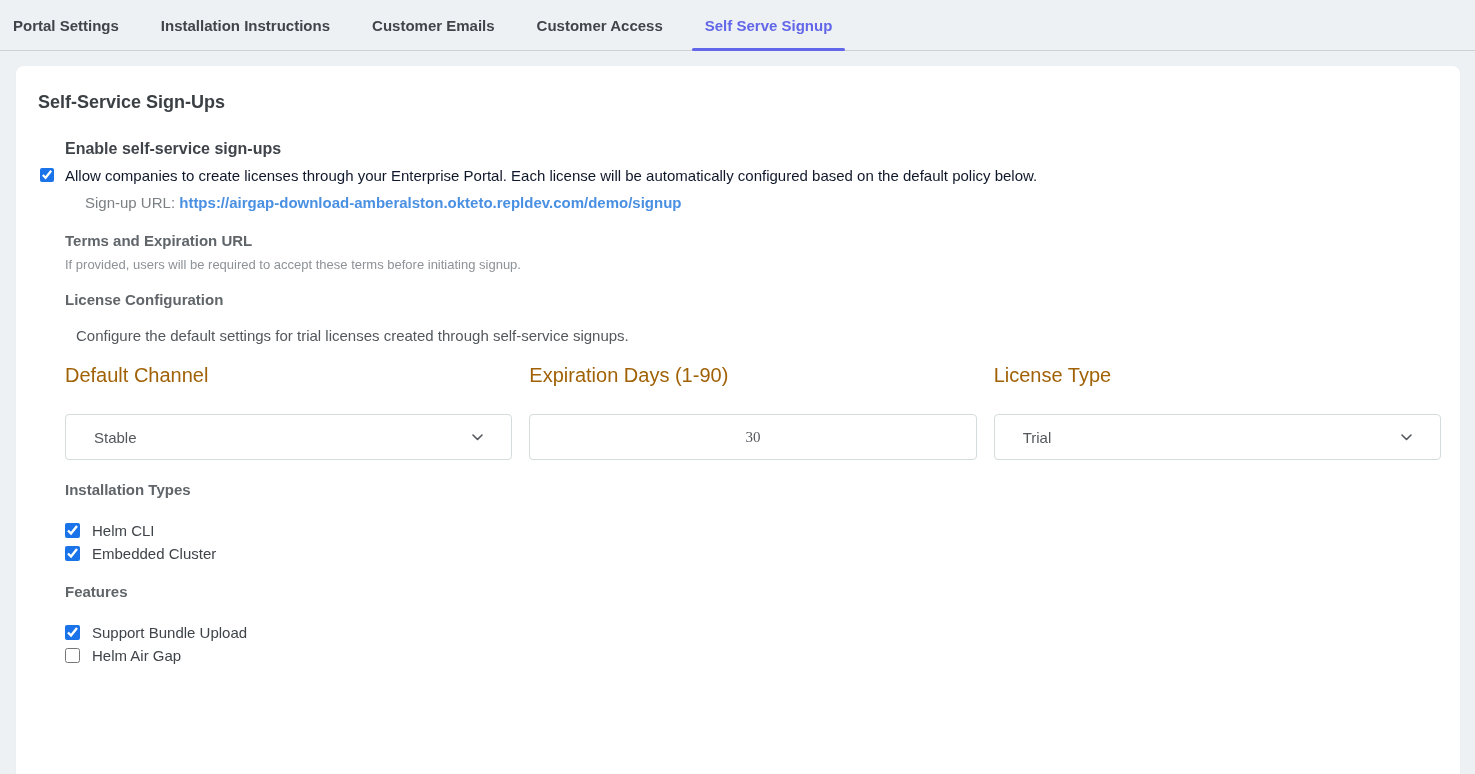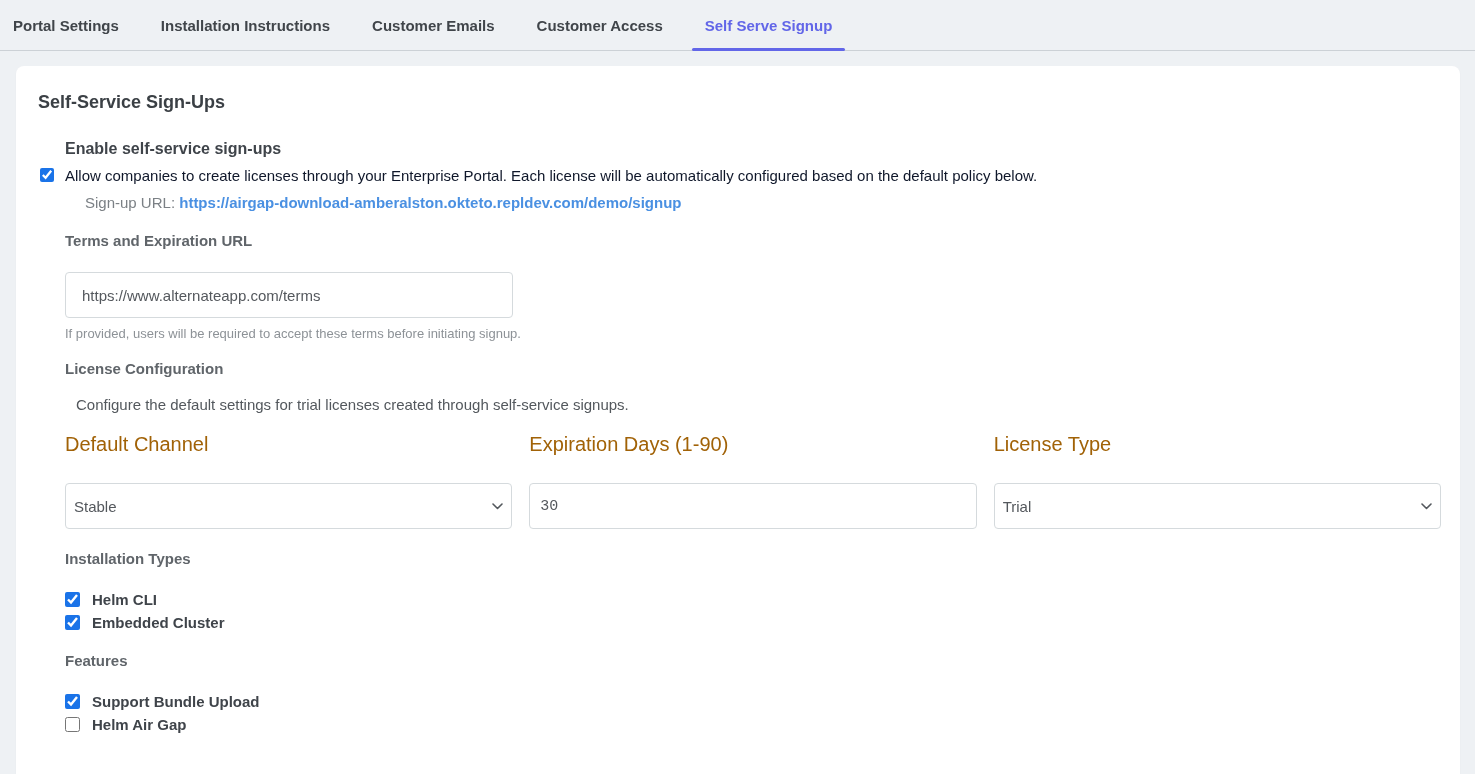--- a/index.html
+++ b/index.html
@@ -74,38 +74,38 @@
   .license-config-desc { margin-top:19px; font-size:15px; color:#53585d; line-height:18px;margin-left:11px; }
 
   .fields-grid {
     margin-top:22px; width:1376px;
     display:grid; grid-template-columns:repeat(3,1fr); gap:17px;
   }
   .field-label { font-size:20px; color:#a16207; line-height:17px; margin-bottom:30px; }
   .control {
     height:46px; border:1px solid #d5dadd; border-radius:4px; background:#fff;
     display:flex; align-items:center; justify-content:space-between;
-    padding:0 8px; font-size:15px; color:#54585d; cursor:pointer;
+    padding:0 28px; font-size:15px; color:#54585d; cursor:pointer;
   }
   .control input {
     border:none; outline:none; width:100%; height:100%;
-    font-family:Liberation Mono, monospace; font-size:15px; color:#54585d;
+    font-family:Liberation Serif, serif; font-size:15px; color:#54585d;text-align:center;
   }
   .chevron { flex:0 0 auto; margin-left:8px; display:flex; }
 
   .group-label { margin-top:21px; }
   .check-row {
     display:flex; align-items:center; gap:12px;
     margin-top:24px; line-height:17px;
   }
   .check-row + .check-row { margin-top:6px; }
   .check-row input[type=checkbox] {
     width:15px; height:15px; accent-color:#1a73e8; margin:0; cursor:pointer; flex:0 0 auto;
   }
-  .check-label { font-size:15px; color:#3f444a; cursor:pointer;font-weight:bold; }
+  .check-label { font-size:15px; color:#3f444a; cursor:pointer; }
 </style>
 </head>
 <body>
 
 <nav class="tabbar">
   <div class="tab">Portal Settings</div>
   <div class="tab">Installation Instructions</div>
   <div class="tab">Customer Emails</div>
   <div class="tab">Customer Access</div>
   <div class="tab active">Self Serve Signup</div>
@@ -122,21 +122,20 @@
       <input type="checkbox" checked="" style="">
       <span class="desc-text">Allow companies to create licenses through your Enterprise Portal. Each license will be automatically configured based on the default policy below.</span>
     </div>
 
     <div class="signup-row">
       <span class="signup-label">Sign-up URL:</span>
       <a class="signup-link">https://airgap-download-amberalston.okteto.repldev.com/demo/signup</a>
     </div>
 
     <div class="section-label terms-label">Terms and Expiration URL</div>
-    <input class="text-input" type="text" value="https://www.alternateapp.com/terms" style="">
     <div class="helper-text">If provided, users will be required to accept these terms before initiating signup.</div>
 
     <div class="section-label license-config-label">License Configuration</div>
     <div class="license-config-desc">Configure the default settings for trial licenses created through self-service signups.</div>
 
     <div class="fields-grid">
 
       <div class="field">
         <div class="field-label">Default Channel</div>
         <div class="control">

